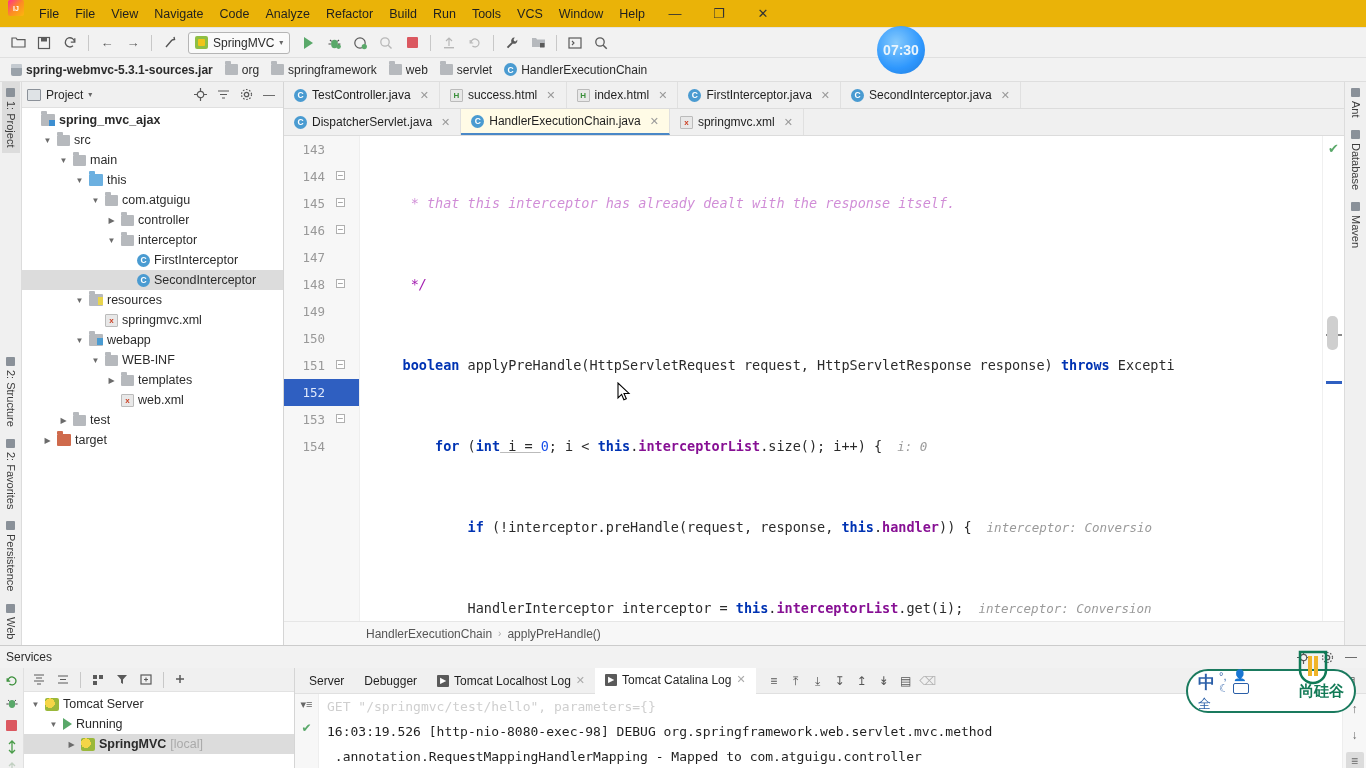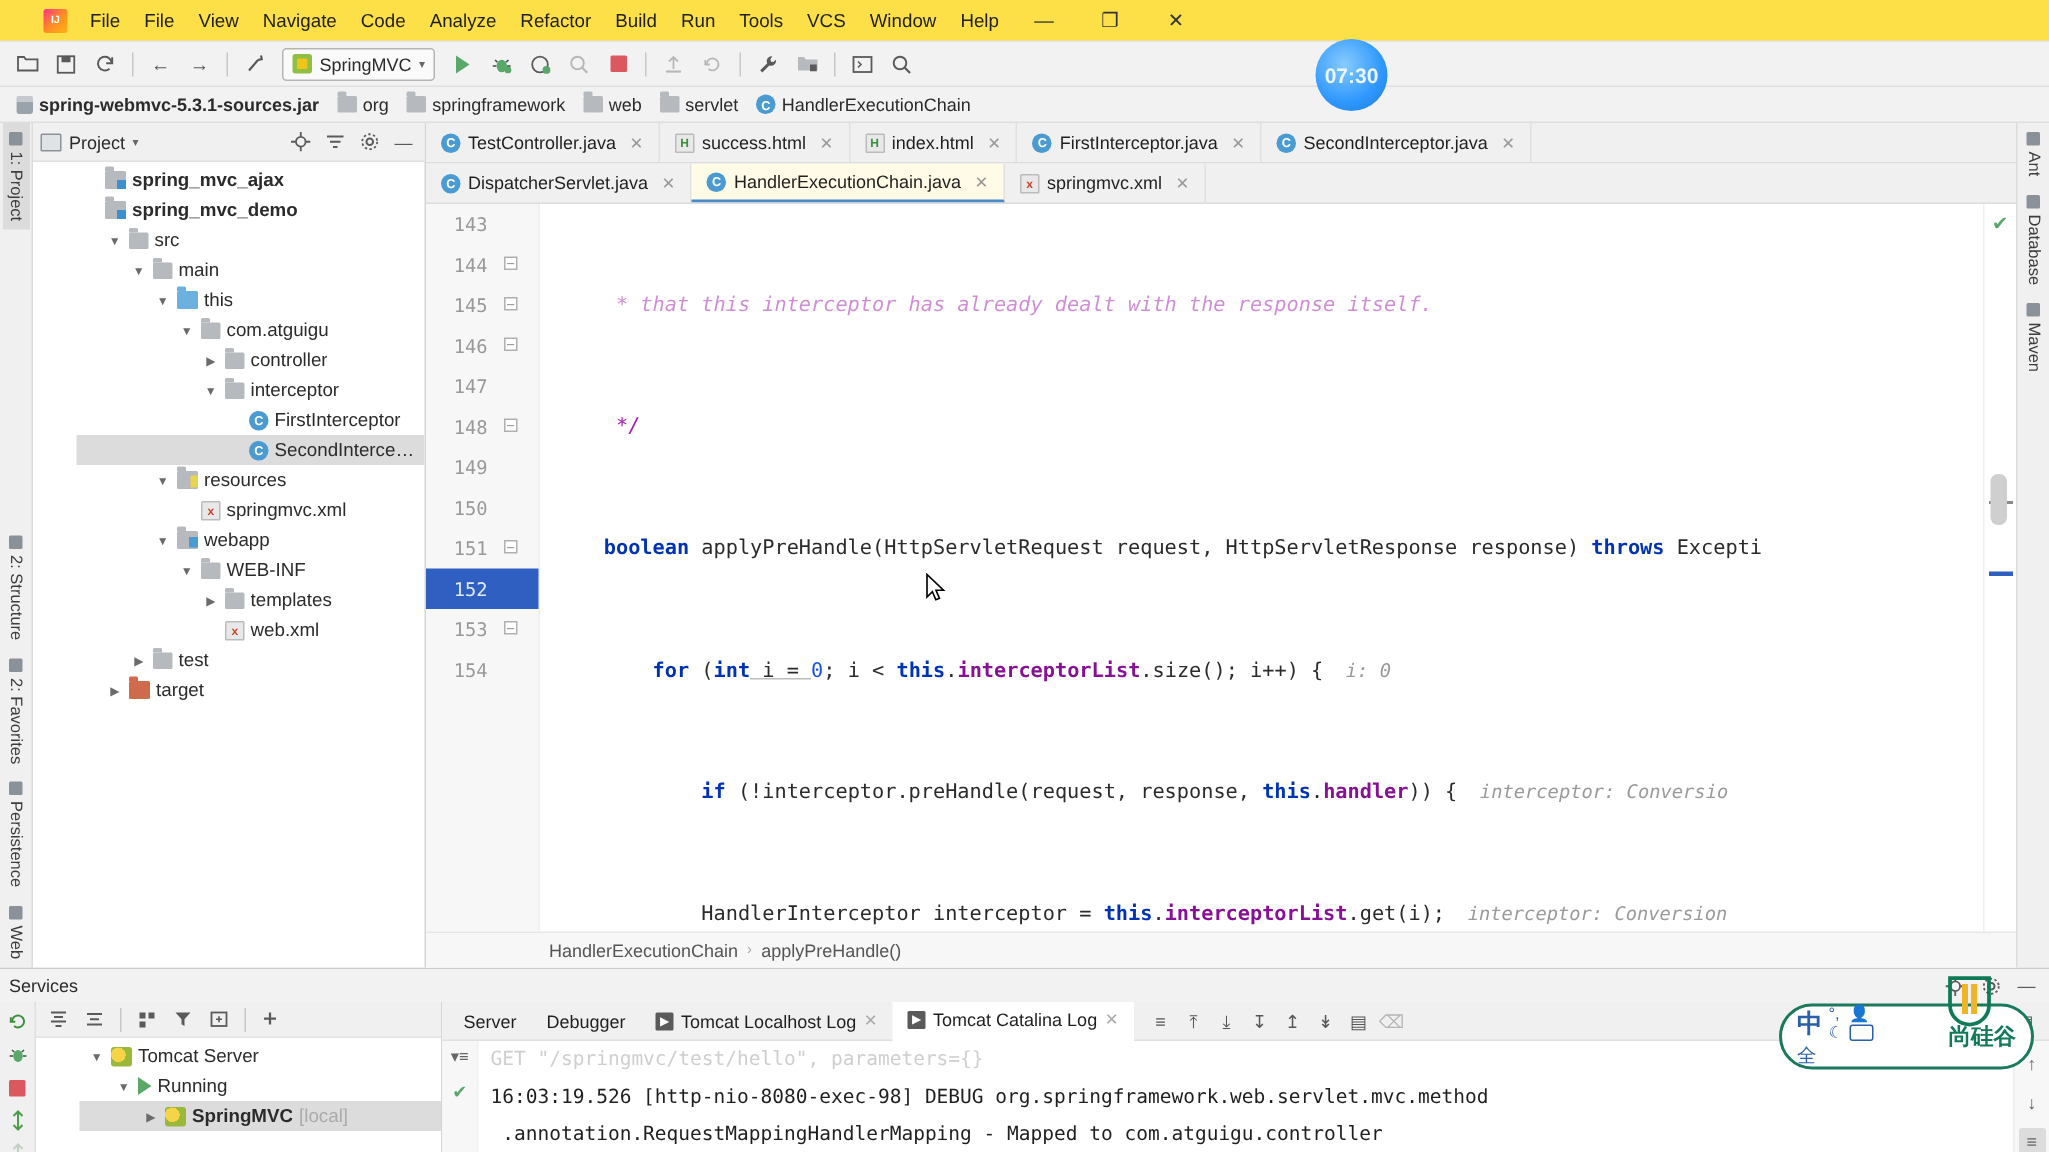--- a/index.html
+++ b/index.html
@@ -8,23 +8,22 @@
     overflow: hidden;
     font-family: "Liberation Sans", sans-serif;
     font-size: 12px;
     background: #f2f2f2;
     color: #2b2b2b;
   }
   .app { position: relative; width: 1366px; height: 768px; }
 
   
   .titlebar {
-    height: 28px; background: #fde047; display: flex; align-items: center;
+    height: 28px; background: #eab308; display: flex; 
     border-bottom: 1px solid #e3e3e3;
-    padding-left: 21px;
   }
   .ij-logo {
     width: 16px; height: 16px; margin: 0 7px 0 8px; flex: none;
     background: linear-gradient(135deg,#ff318c 0%,#fd8b25 50%,#fdb60d 100%);
     border-radius: 2px; position: relative;
   }
   .ij-logo::after {
     content: "IJ"; position: absolute; inset: 0; color: #fff; font-size: 7px;
     font-weight: bold; display: flex; align-items: center; justify-content: center;
   }
@@ -123,21 +122,21 @@
     padding: 0 5px; gap: 5px; border-bottom: 1px solid #e0e0e0; font-size: 12px;
   }
   .panel-head .title { flex: 1; display:flex; align-items:center; gap:5px; }
   .ph-icon { width: 14px; height: 12px; border: 1px solid #8b9199;
     background: #dfe3e6; border-radius: 1px; flex: none; }
   .ph-btn { width: 18px; height: 18px; display: flex; align-items: center;
     justify-content: center; color: #5a5a5a; font-size: 12px; }
 
   .tree { flex: 1; overflow: hidden; padding-top: 2px; font-size: 12.5px; }
   .tnode { display: flex; align-items: center; height: 20px; gap: 4px;
-    white-space: nowrap; padding-right: 4px; margin-left: 29px; }
+    white-space: nowrap; padding-right: 4px; }
   .tnode.selected { background: #dcdcdc; }
   .tnode .arrow { width: 11px; text-align: center; color: #6b6b6b; font-size: 8px;
     flex: none; }
   .tnode .label { overflow: hidden; text-overflow: ellipsis; }
   .tnode.bold .label { font-weight: bold; }
   .ico-mod { width: 14px; height: 12px; background: #b6b9bd; border-radius: 1px;
     position: relative; flex: none; }
   .ico-mod::before { content:""; position:absolute; top:-3px; left:0; width:6px;
     height:3px; background:#b6b9bd; border-radius:1px 1px 0 0; }
   .ico-mod::after { content:""; position:absolute; right:0; bottom:0; width:6px;
@@ -536,25 +535,20 @@
             </svg>
         </span>
         <span class="ph-btn">—</span>
       </div>
       <div class="tree" id="project-tree">
           <div class="tnode bold" style="padding-left: 4px;">
             <span class="arrow"></span>
             <span class="ico-mod"></span>
             <span class="label">spring_mvc_ajax</span>
           </div>
-          <div class="tnode bold" style="padding-left: 4px;">
-            <span class="arrow"></span>
-            <span class="ico-mod"></span>
-            <span class="label">spring_mvc_demo</span>
-          </div>
           <div class="tnode" style="padding-left: 20px;">
             <span class="arrow">▼</span>
             <span class="ico-folder"></span>
             <span class="label">src</span>
           </div>
           <div class="tnode" style="padding-left: 36px;">
             <span class="arrow">▼</span>
             <span class="ico-folder"></span>
             <span class="label">main</span>
           </div>

